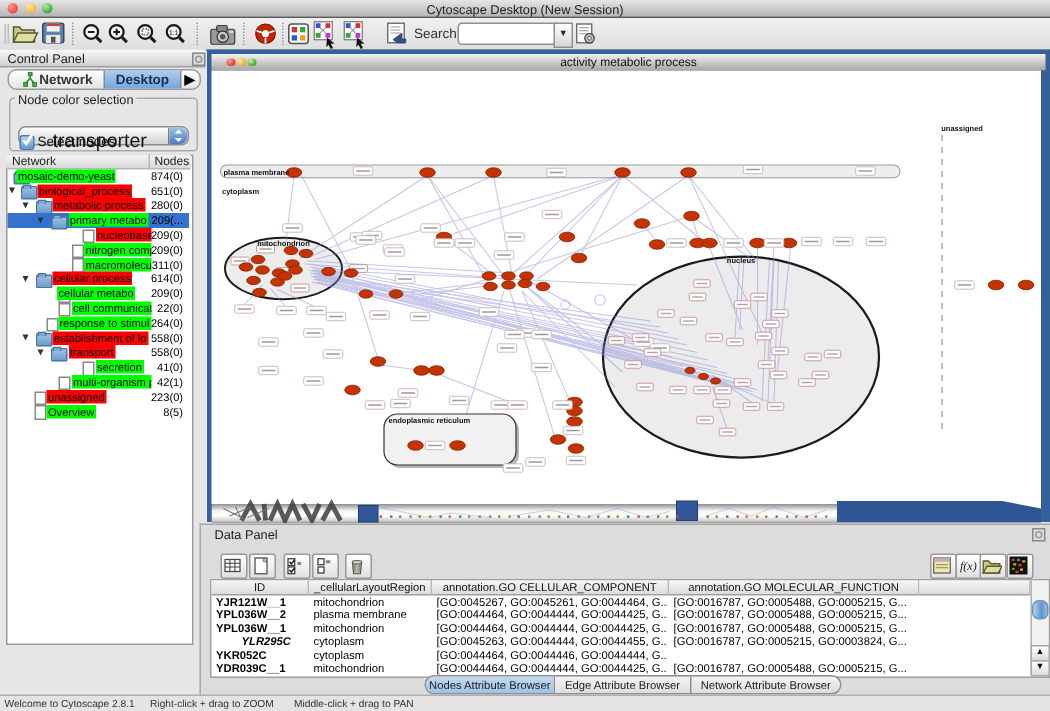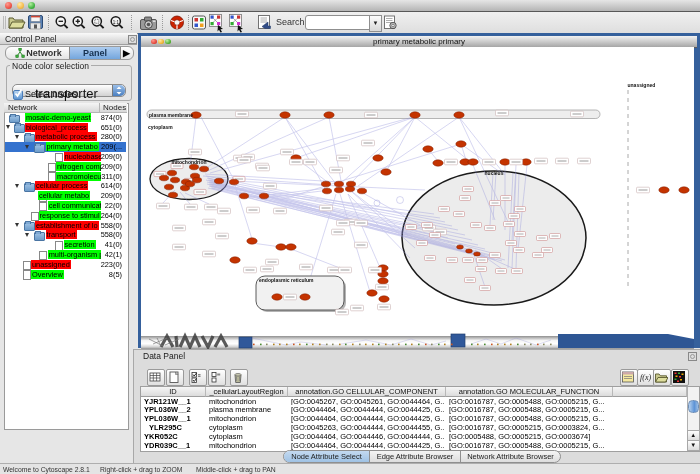--- a/index.html
+++ b/index.html
@@ -56,20 +56,21 @@
 #tabpill{left:283px;top:450px;width:276px;height:11px;border:1px solid #8f8f8f;border-radius:7px;background:linear-gradient(#f4f4f4,#dddddd);font-size:7.5px;color:#222;}
 #tabpill .seg{position:absolute;top:0;height:11px;line-height:12px;text-align:center;}
 </style>
 </head>
 <body>
 
 <div class="abs" id="titlebar">
   <div class="light" style="left:5px;background:radial-gradient(circle at 35% 30%,#ff9a90,#ee5549 60%,#c33a30);"></div>
   <div class="light" style="left:16.5px;background:radial-gradient(circle at 35% 30%,#ffe9a8,#f5bd4f 60%,#d99b2b);"></div>
   <div class="light" style="left:28px;background:radial-gradient(circle at 35% 30%,#b5eFA0,#44b544 60%,#2d8f2d);"></div>
+  <div class="t">Cytoscape Desktop (New Session)</div>
 </div>
 
 <div class="abs" id="toolbar">
 <svg width="700" height="21" viewBox="0 0 700 21" style="position:absolute;left:0;top:0;">
 <g transform="translate(8,3)">
 <path d="M1 3 L5 3 L6.5 5 L15 5 L15 13 L1 13 Z" fill="#c9c98e" stroke="#5a5a30" stroke-width="1"></path>
 <path d="M1 13 L4 7 L17 7 L14 13 Z" fill="#dede9e" stroke="#5a5a30" stroke-width="1"></path>
 </g>
 <g transform="translate(28,3)">
 <rect x="0.5" y="0.5" width="14" height="13" rx="1.5" fill="#5b82b5" stroke="#2a4a75" stroke-width="1"></rect>
@@ -173,21 +174,21 @@
 <div class="abs" id="tabs">
   <div class="seg" style="left:14px;width:48px;">Network</div>
     <svg width="10" height="10" viewBox="0 0 10 10" style="position:absolute;left:9px;top:1px;">
       <line x1="2" y1="8" x2="5" y2="4" stroke="#2a8a2a" stroke-width="1"></line>
       <line x1="8" y1="8" x2="5" y2="4" stroke="#2a8a2a" stroke-width="1"></line>
       <line x1="5" y1="1" x2="5" y2="4" stroke="#2a8a2a" stroke-width="1"></line>
       <rect x="3.8" y="0" width="2.6" height="2.6" fill="#3bb03b" stroke="#1d701d" stroke-width="0.5"></rect>
       <rect x="0.8" y="7" width="2.6" height="2.6" fill="#3bb03b" stroke="#1d701d" stroke-width="0.5"></rect>
       <rect x="6.8" y="7" width="2.6" height="2.6" fill="#3bb03b" stroke="#1d701d" stroke-width="0.5"></rect>
     </svg>
-  <div class="seg" id="mosaic">Panel</div>
+  <div class="seg" id="mosaic">Desktop</div>
   <div class="seg" style="left:114px;width:13px;color:#000;">▶</div>
 </div>
 <div class="abs" id="grouplabel">Node color selection</div>
 <div class="abs" id="groupbox"></div>
 <div class="abs" id="combo">
     <span style="position:absolute;left:22px;top:1px;">transporter activity</span>
     <div class="cap">
       <svg width="12" height="11" viewBox="0 0 12 11" style="position:absolute;left:0;top:0;">
         <path d="M3.5 4 L6 1.4 L8.5 4 Z" fill="#fff"></path>
         <path d="M3.5 7 L6 9.6 L8.5 7 Z" fill="#fff"></path>
@@ -202,21 +203,21 @@
 <div class="abs" style="left:25px;top:89px;font-size:9px;color:#111;">Select nodes</div>
 <div class="abs" id="treebox"></div>
 <div class="abs" id="treehead">
     <span style="position:absolute;left:4px;top:0px;">Network</span>
     <span style="position:absolute;left:99px;top:0px;">Nodes</span>
     <div style="position:absolute;left:95px;top:0;width:1px;height:9px;background:#b5b5b5;"></div>
   </div>
 <div class="abs" id="treerows" style="left:0;top:0;">
 <div class="trow" style="top:112.6px;">
       <div class="fold" style="left:4.0px;"></div>
-      <div class="lab gbg" style="left:20px;max-width:78px;">mosaic-demo-yeast</div>
+      <div class="lab gbg" style="left:6px;max-width:78px;">mosaic-demo-yeast</div>
       <div class="num">874(0)</div>
     </div>
 <div class="trow" style="top:122.4px;">
       <div class="arr" style="left:0.5px;"></div>
       <div class="fold" style="left:8.6px;"></div>
       <div class="lab rbg" style="left:20.0px;max-width:74px;">biological_process</div>
       <div class="num">651(0)</div>
     </div>
 <div class="trow" style="top:132.2px;">
       <div class="arr" style="left:10.0px;"></div>
@@ -298,21 +299,21 @@
       <div class="lab gbg" style="left:26.0px;max-width:68px;">Overview</div>
       <div class="num">8(5)</div>
     </div>
 </div>
 
 <div class="abs" id="frameborder"></div>
 <div class="abs" id="frametitle">
   <div class="light" style="left:10px;top:2.5px;width:5.5px;height:5.5px;background:radial-gradient(circle at 35% 30%,#ff9a90,#e6493d 60%,#b33)"></div>
   <div class="light" style="left:17px;top:2.5px;width:5.5px;height:5.5px;background:radial-gradient(circle at 35% 30%,#ffe9a8,#f0b73e 60%,#c90)"></div>
   <div class="light" style="left:24px;top:2.5px;width:5.5px;height:5.5px;background:radial-gradient(circle at 35% 30%,#c0f0a8,#57b33e 60%,#390)"></div>
-  <div class="t">primary metabolic primary</div>
+  <div class="t">activity metabolic process</div>
 </div>
 <div class="abs" id="canvas">
 <svg width="553" height="289" viewBox="0 0 553 289" style="position:absolute;left:0;top:0;">
 <rect x="6" y="63" width="453" height="8.5" rx="4.2" fill="#eeeeee" stroke="#999" stroke-width="0.7"></rect>
 <ellipse cx="48" cy="132" rx="39" ry="20.5" fill="#ededed" stroke="#1a1a1a" stroke-width="1.3"></ellipse>
 <ellipse cx="353" cy="191" rx="92" ry="67" fill="#ececec" stroke="#1a1a1a" stroke-width="1.5"></ellipse>
 <g stroke="#8c8cd8" stroke-width="0.7" opacity="0.5">
 <line x1="65" y1="129" x2="304" y2="175"></line>
 <line x1="66" y1="131" x2="311" y2="179"></line>
 <line x1="67" y1="133" x2="317" y2="183"></line>
@@ -845,39 +846,38 @@
     <div class="td" style="left:150px;top:9.6px;width:154px;">[GO:0045267, GO:0045261, GO:0044464, G...</div>
     <div class="td" style="left:308px;top:9.6px;width:163px;">[GO:0016787, GO:0005488, GO:0005215, G...</div>
     <div class="td" style="left:3px;top:18.4px;width:60px;font-weight:bold;">YPL036W__2</div>
     <div class="td" style="left:68px;top:18.4px;width:78px;">plasma membrane</div>
     <div class="td" style="left:150px;top:18.4px;width:154px;">[GO:0044464, GO:0044444, GO:0044425, G...</div>
     <div class="td" style="left:308px;top:18.4px;width:163px;">[GO:0016787, GO:0005488, GO:0005215, G...</div>
     <div class="td" style="left:3px;top:27.3px;width:60px;font-weight:bold;">YPL036W__1</div>
     <div class="td" style="left:68px;top:27.3px;width:78px;">mitochondrion</div>
     <div class="td" style="left:150px;top:27.3px;width:154px;">[GO:0044464, GO:0044444, GO:0044425, G...</div>
     <div class="td" style="left:308px;top:27.3px;width:163px;">[GO:0016787, GO:0005488, GO:0005215, G...</div>
-    <div class="td" style="left:8px;top:36.1px;width:60px;font-weight:bold;">YLR295C</div>
+    <div class="td" style="left:20px;top:36.1px;width:60px;font-weight:bold;font-style:italic;">YLR295C</div>
     <div class="td" style="left:68px;top:36.1px;width:78px;">cytoplasm</div>
     <div class="td" style="left:150px;top:36.1px;width:154px;">[GO:0045263, GO:0044444, GO:0044455, G...</div>
     <div class="td" style="left:308px;top:36.1px;width:163px;">[GO:0016787, GO:0005215, GO:0003824, G...</div>
     <div class="td" style="left:3px;top:45.0px;width:60px;font-weight:bold;">YKR052C</div>
     <div class="td" style="left:68px;top:45.0px;width:78px;">cytoplasm</div>
     <div class="td" style="left:150px;top:45.0px;width:154px;">[GO:0044464, GO:0044446, GO:0044444, G...</div>
-    <div class="td" style="left:308px;top:45.0px;width:163px;">[GO:0005488, GO:0005215, GO:0003674]</div>
     <div class="td" style="left:3px;top:53.9px;width:60px;font-weight:bold;">YDR039C__1</div>
     <div class="td" style="left:68px;top:53.9px;width:78px;">mitochondrion</div>
     <div class="td" style="left:150px;top:53.9px;width:154px;">[GO:0044464, GO:0044444, GO:0044425, G...</div>
     <div class="td" style="left:308px;top:53.9px;width:163px;">[GO:0016787, GO:0005488, GO:0005215, G...</div>
     <div style="position:absolute;left:546px;top:0px;width:11px;height:62px;background:#f2f2f2;border-left:1px solid #b0b0b0;"></div>
     <div style="position:absolute;left:547px;top:13px;width:9px;height:11px;border-radius:4.5px;background:linear-gradient(90deg,#b5d0ee,#5d93d6 60%,#9cbde4);border:1px solid #7090b8;"></div>
     <div style="position:absolute;left:546px;top:43px;width:10.5px;height:9px;background:linear-gradient(#fdfdfd,#dcdcdc);border:1px solid #a8a8a8;font-size:6px;line-height:9px;text-align:center;color:#111;">▲</div>
     <div style="position:absolute;left:546px;top:53px;width:10.5px;height:9px;background:linear-gradient(#fdfdfd,#dcdcdc);border:1px solid #a8a8a8;font-size:6px;line-height:9px;text-align:center;color:#111;">▼</div>
   </div>
 <div class="abs" id="tabpill">
-  <div class="seg" style="left:0;width:85px;background:linear-gradient(#c3d9f0,#9fc2e4);border-radius:7px 0 0 7px;border-right:1px solid #8f8f8f;">Node Attribute Select</div>
+  <div class="seg" style="left:0;width:85px;background:linear-gradient(#c3d9f0,#9fc2e4);border-radius:7px 0 0 7px;border-right:1px solid #8f8f8f;">Nodes Attribute Browser</div>
   <div class="seg" style="left:86px;width:90px;border-right:1px solid #8f8f8f;">Edge Attribute Browser</div>
   <div class="seg" style="left:177px;width:99px;">Network Attribute Browser</div>
 </div>
 
 <div class="abs" id="statusbar">
   <span style="position:absolute;left:3px;top:2px;">Welcome to Cytoscape 2.8.1</span>
   <span style="position:absolute;left:100px;top:2px;">Right-click + drag to ZOOM</span>
   <span style="position:absolute;left:196px;top:2px;">Middle-click + drag to PAN</span>
 </div>
 

